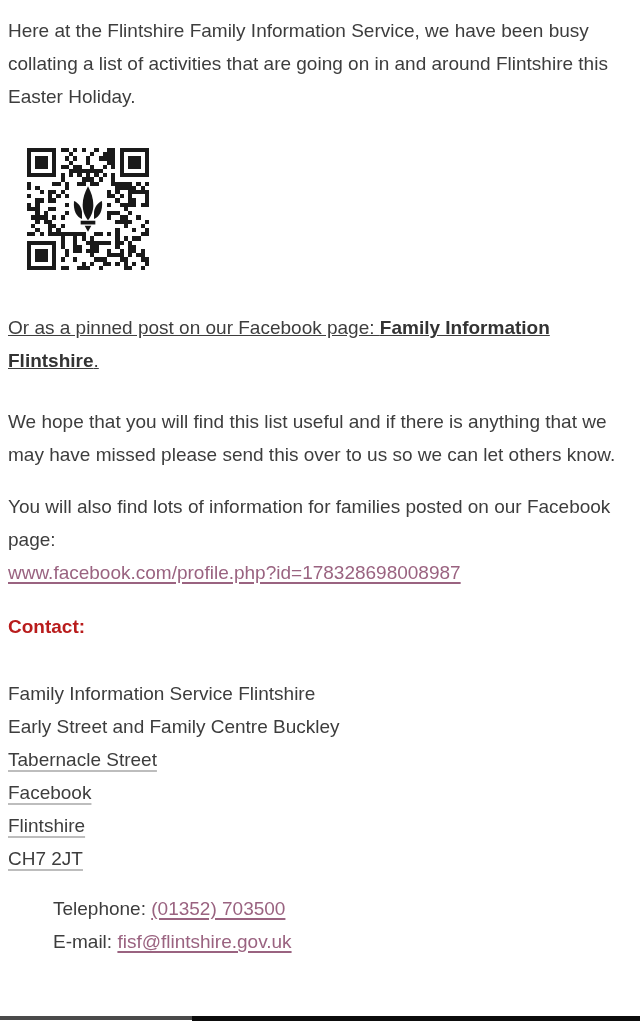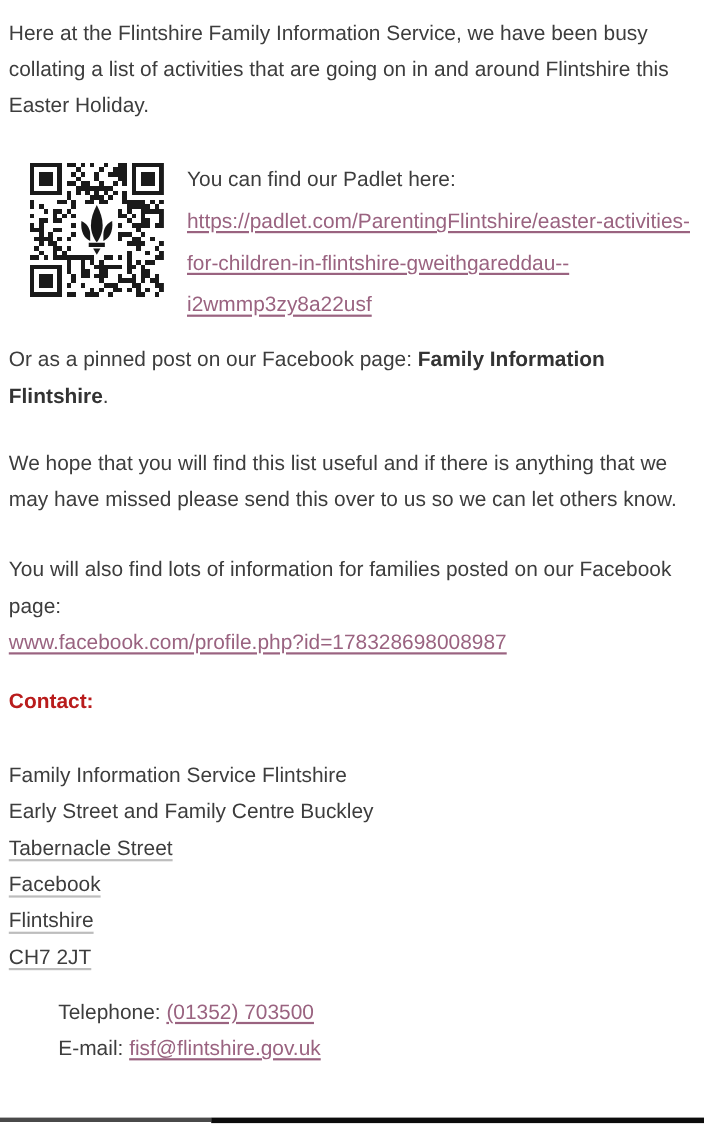--- a/index.html
+++ b/index.html
@@ -42,24 +42,24 @@
     max-width:460px;
   }
   .qr-text .lead{display:block;}
   a.link{
     color:var(--link);
     text-decoration:underline;
     text-decoration-thickness:1.5px;
     text-underline-offset:3px;
     cursor:pointer;
   }
-  .pinned{margin-top:14px;}
+  .pinned{margin-top:14px;text-decoration:underline;}
   .bold{font-weight:700;color:#333;}
   .hope{margin-top:28px;}
-  .fb{margin-top:31px;}
+  .fb{margin-top:19px;}
   .contact-heading{margin-top:21px;font-weight:700;color:#b91c1c;}
   .address{margin-top:34px;}
   .address .addr-line{display:block;}
   a.addr-link{
     display:table;
     color:var(--text);
     text-decoration:underline;
     text-decoration-color:var(--addr-underline);
     text-decoration-thickness:1.5px;
     text-underline-offset:4px;
@@ -434,24 +434,20 @@
           <rect x="27" y="28" width="1" height="1"></rect>
         </svg>
       <svg class="qr-logo" viewBox="0 0 24 34" xmlns="http://www.w3.org/2000/svg" fill="#161616">
         <path d="M12 0 C14.5 5 16 9 16 14 C16 19 14 23 12 25.5 C10 23 8 19 8 14 C8 9 9.5 5 12 0 Z"></path>
         <path d="M1.5 11 C5 12.5 7.5 16 7.5 20 L7.5 24.5 C3.5 23 0.8 18.5 1.5 11 Z"></path>
         <path d="M22.5 11 C19 12.5 16.5 16 16.5 20 L16.5 24.5 C20.5 23 23.2 18.5 22.5 11 Z"></path>
         <path d="M6.5 25.8 L17.5 25.8 L17.5 28.6 L6.5 28.6 Z"></path>
         <path d="M9.5 29.6 L14.5 29.6 L12 34 Z"></path>
       </svg>
     </div>
-    <div class="qr-text">
-      <span class="lead">You can find our Padlet here:</span>
-      <a class="link">https://padlet.com/ParentingFlintshire/easter-activities-for-children-in-flintshire-gweithgareddau--i2wmmp3zy8a22usf</a>
-    </div>
   </div>
 
   <p class="para pinned"><span>Or as a pinned post on our Facebook page: </span><span class="bold">Family Information Flintshire</span><span>.</span></p>
 
   <p class="para hope">We hope that you will find this list useful and if there is anything that we may have missed please send this over to us so we can let others know.</p>
 
   <div class="para fb">
     <span>You will also find lots of information for families posted on our Facebook page:</span>
     <a class="link" style="display:table;">www.facebook.com/profile.php?id=178328698008987</a>
   </div>

